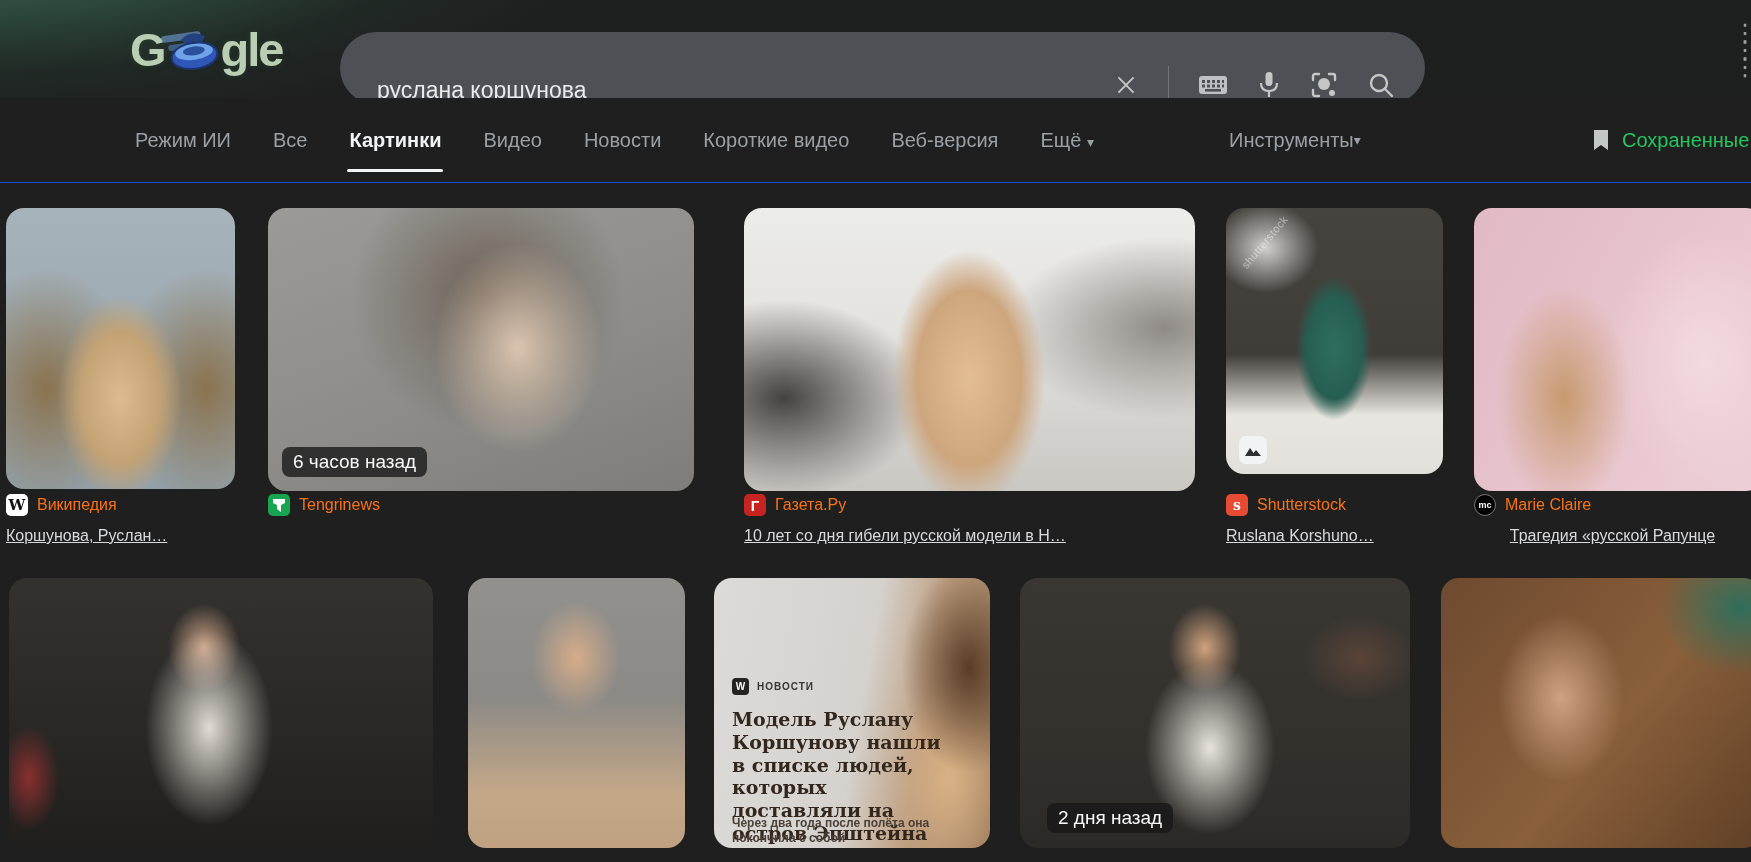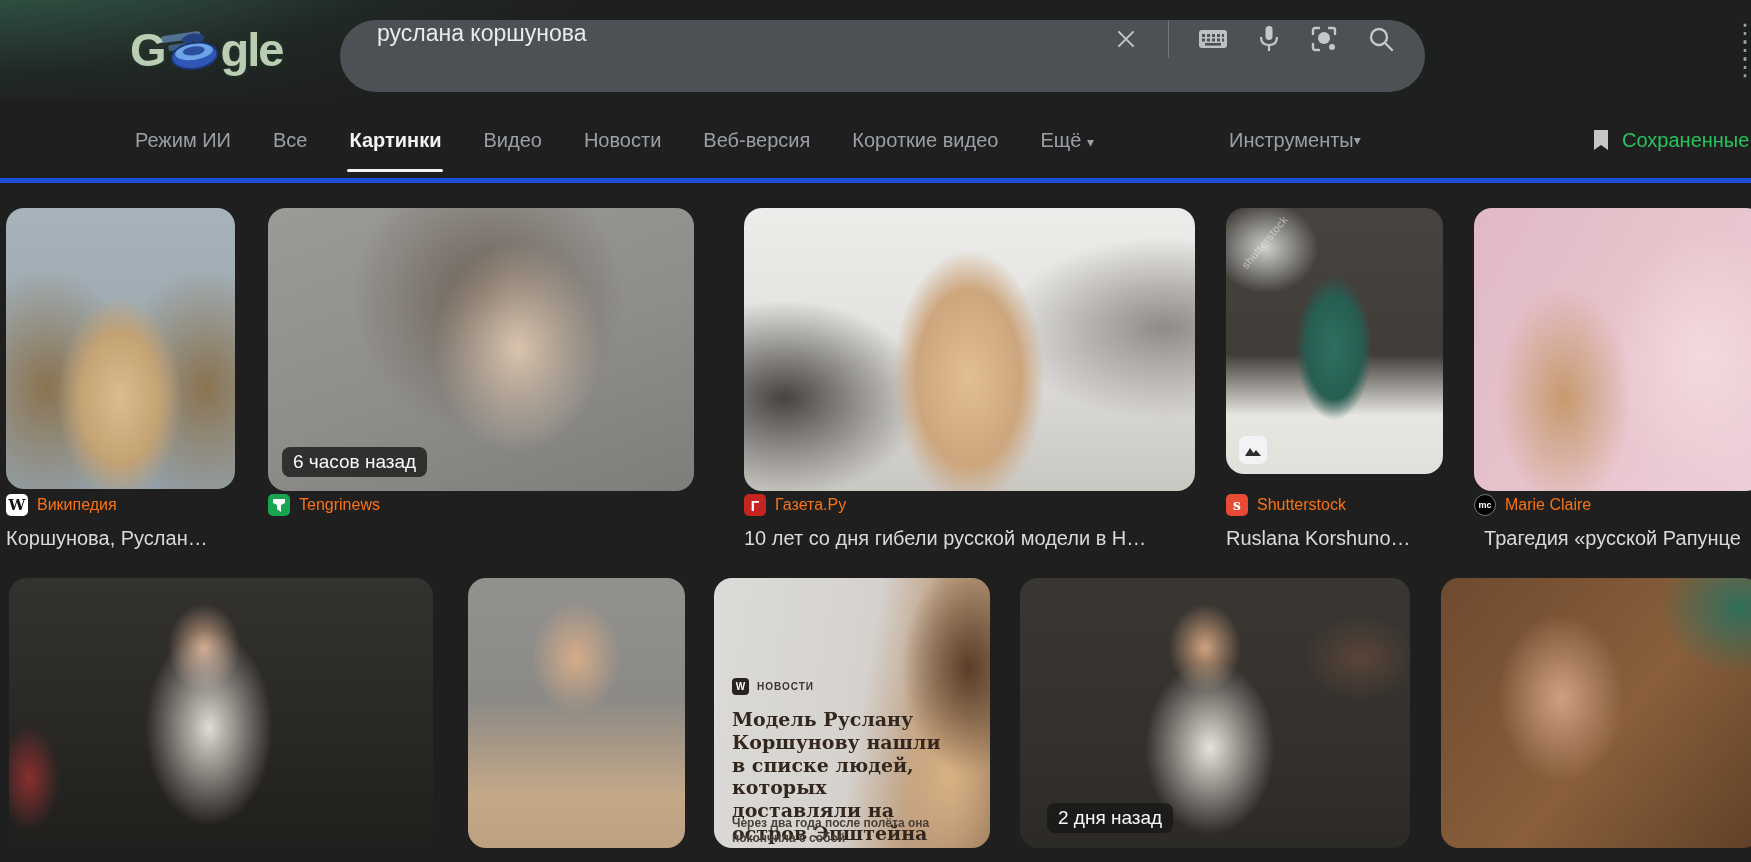--- a/index.html
+++ b/index.html
@@ -20,42 +20,42 @@
   }
   .logo {
     position:absolute; left:130px; top:18px; height:62px;
     display:flex; align-items:center;
     font-size:47px; font-weight:bold; letter-spacing:-2px; color:#b9ceb2;
     text-shadow:0 0 6px rgba(40,70,50,.6);
     cursor:pointer;
   }
   .logo .stone { position:relative; width:64px; height:54px; margin:0 -4px; }
   .searchbar {
-    position:absolute; left:340px; top:20px; width:1085px; height:72px;
+    position:absolute; left:340px; top:32px; width:1085px; height:72px;
     background:#4d5156; border-radius:36px;
-    display:flex; align-items:flex-start;
+    display:flex; align-items:flex-end;
   }
   .searchbar .query {
     flex:1; padding-left:37px; font-size:23px; color:#e8eaed;
     white-space:nowrap; overflow:hidden;
   }
   .sb-icons { display:flex; align-items:center; gap:29px; padding-right:30px; }
   .sb-icons svg { display:block; }
   .sb-divider { width:1px; height:38px; background:#70757a; }
   .icon-btn { cursor:pointer; display:flex; align-items:center; justify-content:center; }
   .overflow-dots {
     position:absolute; left:1733px; top:24px; width:18px; height:52px;
     color:#9aa0a6; font-size:24px; line-height:17px; text-align:center;
     letter-spacing:0; cursor:pointer; white-space:pre-line;
   }
 
   
   .header2 {
     position:absolute; left:0; top:98px; width:1751px; height:85px;
-    background:#1f1f1f; border-bottom:5px solid #1d4ed8;
+    background:#1f1f1f; border-bottom:1px solid #1d4ed8;
   }
   .tabs {
     position:absolute; left:133px; top:0; height:84px;
     display:flex; align-items:center; gap:38px;
   }
   .tab {
     font-size:20px; color:#9aa0a6; cursor:pointer; position:relative;
     padding:28px 2px; white-space:nowrap;
   }
   .tab.active { color:#f1f3f4; font-weight:bold; }
@@ -100,22 +100,22 @@
     width:22px; height:22px; border-radius:5px; flex:0 0 auto;
     display:flex; align-items:center; justify-content:center;
     font-weight:bold;
   }
   .fav-wiki { background:#fff; color:#111; font-family:"DejaVu Serif",serif; font-size:15px; }
   .fav-tengri { background:#17a550; }
   .fav-gazeta { background:#c52421; color:#fff; font-size:15px; }
   .fav-shutter { background:#e84b34; color:#fff; font-size:14px; font-family:"DejaVu Serif",serif; }
   .fav-mc { background:#000; color:#fff; font-size:9px; border-radius:50%; border:1px solid #777; }
   .title {
-    margin-top:11px; font-size:20px; color:#d8dadd;
-    white-space:nowrap; overflow:hidden; cursor:pointer;
+    margin-top:11px; font-size:16px; color:#d8dadd;
+    white-space:nowrap; overflow:hidden; cursor:pointer;text-decoration:underline;
   }
 
   
   .c11 { left:6px;   top:208px; width:229px; height:281px;
     background: radial-gradient(80px 130px at 114px 190px, #dcbb8e 0%, #c3a274 50%, rgba(0,0,0,0) 78%),
                 radial-gradient(150px 200px at 40px 180px, #8a7350 0%, rgba(0,0,0,0) 60%),
                 radial-gradient(150px 200px at 200px 180px, #8a7350 0%, rgba(0,0,0,0) 60%),
                 linear-gradient(180deg,#a7b3ba 0%,#9aa7af 60%,#93a0a8 100%); }
   .c12 { left:268px; top:208px; width:426px; height:283px;
     background: radial-gradient(120px 150px at 250px 140px, #d9c4ae 0%, rgba(0,0,0,0) 70%),
@@ -256,22 +256,22 @@
 ⋮</div>
 </div>
 
 <div class="header2">
   <div class="tabs">
     <span class="tab">Режим ИИ</span>
     <span class="tab">Все</span>
     <span class="tab active">Картинки</span>
     <span class="tab">Видео</span>
     <span class="tab">Новости</span>
+    <span class="tab">Короткие видео</span>
     <span class="tab">Веб-версия</span>
-    <span class="tab">Короткие видео</span>
     <span class="tab">
       <span>Ещё</span>
       <span class="caret">▾</span>
     </span>
   </div>
   <div class="tools">
     <span>Инструменты</span>
     <span class="caret">▾</span>
   </div>
   <div class="saved">

